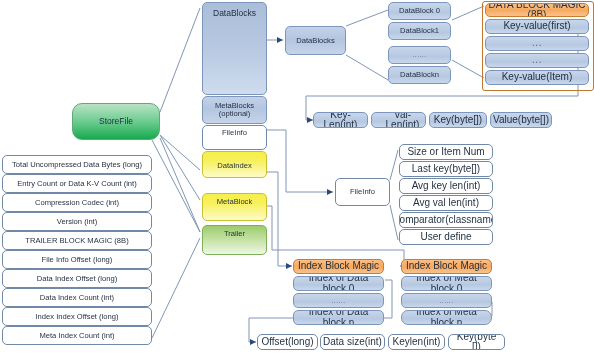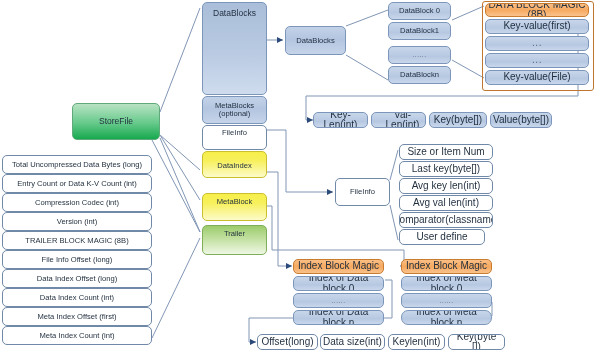--- a/index.html
+++ b/index.html
@@ -116,21 +116,21 @@
       <path d="M267,172 L278,172 L278,266 L292,266" marker-end="url(#ah)"></path>
 
       <path d="M267,206 L272,206 L272,250 L404,250 L404,266 L400,266" marker-end="url(#ah)"></path>
 
       <path d="M385,280 L392,280 L392,318 L249,318 L249,342 L256,342" marker-end="url(#ah)"></path>
 
       <path d="M492,302 L492,316"></path>
     </g>
   </svg>
 
-  <div class="box f-storefile t9" style="left:72px;top:103px;width:88px;height:37px;">
+  <div class="box f-storefile t9" style="left:72px;top:103px;width:88px;height:37px;border-radius:10px;">
     <span>StoreFile</span>
   </div>
 
   <div class="box f-white t8" style="left:2px;top:155px;width:150px;height:19px;">
     <span>Total Uncompressed Data Bytes (long)</span>
   </div>
   <div class="box f-white t8" style="left:2px;top:174px;width:150px;height:19px;">
     <span>Entry Count or Data K-V Count (int)</span>
   </div>
   <div class="box f-white t8" style="left:2px;top:193px;width:150px;height:19px;">
@@ -145,21 +145,21 @@
   <div class="box f-white t8" style="left:2px;top:250px;width:150px;height:19px;">
     <span>File Info Offset (long)</span>
   </div>
   <div class="box f-white t8" style="left:2px;top:269px;width:150px;height:19px;">
     <span>Data Index Offset (long)</span>
   </div>
   <div class="box f-white t8" style="left:2px;top:288px;width:150px;height:19px;justify-content:center;">
     <span>Data Index Count (int)</span>
   </div>
   <div class="box f-white t8" style="left:2px;top:307px;width:150px;height:19px;">
-    <span>Meta Index Offset (first)</span>
+    <span>Index Index Offset (long)</span>
   </div>
   <div class="box f-white t8" style="left:2px;top:326px;width:150px;height:19px;">
     <span>Meta Index Count (int)</span>
   </div>
 
   <div class="box f-blue-tall t9" style="left:202px;top:2px;width:65px;height:93px;align-items:flex-start;padding-top:6px;">
     <span>DataBlocks</span>
   </div>
   <div class="box f-blue t8" style="left:202px;top:96px;width:65px;height:28px;">
     <span>MetaBlocks (optional)</span>
@@ -201,21 +201,21 @@
   <div class="box f-blue-flat t75" style="left:485px;top:19px;width:104px;height:15px;">
     <span>Key-value(first)</span>
   </div>
   <div class="box f-blue-flat t75 dots" style="left:485px;top:36px;width:104px;height:15px;">
     <span>...</span>
   </div>
   <div class="box f-blue-flat t75 dots" style="left:485px;top:53px;width:104px;height:15px;">
     <span>...</span>
   </div>
   <div class="box f-blue-flat t75" style="left:485px;top:70px;width:104px;height:15px;">
-    <span>Key-value(File)</span>
+    <span>Key-value(Item)</span>
   </div>
 
   <div class="box f-blue-flat t75" style="left:313px;top:112px;width:55px;height:16px;">
     <span>Key-Len(int)</span>
   </div>
   <div class="box f-blue-flat t75" style="left:371px;top:112px;width:55px;height:16px;padding-left:10px;">
     <span>Val-Len(int)</span>
   </div>
   <div class="box f-blue-flat t75" style="left:429px;top:112px;width:58px;height:16px;">
     <span>Key(byte[])</span>
@@ -236,21 +236,21 @@
   </div>
   <div class="box f-white t75" style="left:399px;top:178px;width:94px;height:16px;">
     <span>Avg key len(int)</span>
   </div>
   <div class="box f-white t75" style="left:399px;top:195px;width:94px;height:16px;">
     <span>Avg val len(int)</span>
   </div>
   <div class="box f-white t75" style="left:399px;top:212px;width:94px;height:16px;">
     <span>Comparator(classname)</span>
   </div>
-  <div class="box f-white t75" style="left:399px;top:229px;width:86px;height:16px;">
+  <div class="box f-white t75" style="left:399px;top:229px;width:94px;height:16px;">
     <span>User define</span>
   </div>
 
   <div class="box f-orange t75" style="left:293px;top:259px;width:91px;height:15px;">
     <span>Index Block Magic</span>
   </div>
   <div class="box f-blue-flat t75" style="left:293px;top:276px;width:91px;height:15px;">
     <span>Index of Data block 0</span>
   </div>
   <div class="box f-blue-flat t7 dots" style="left:293px;top:293px;width:91px;height:15px;">

